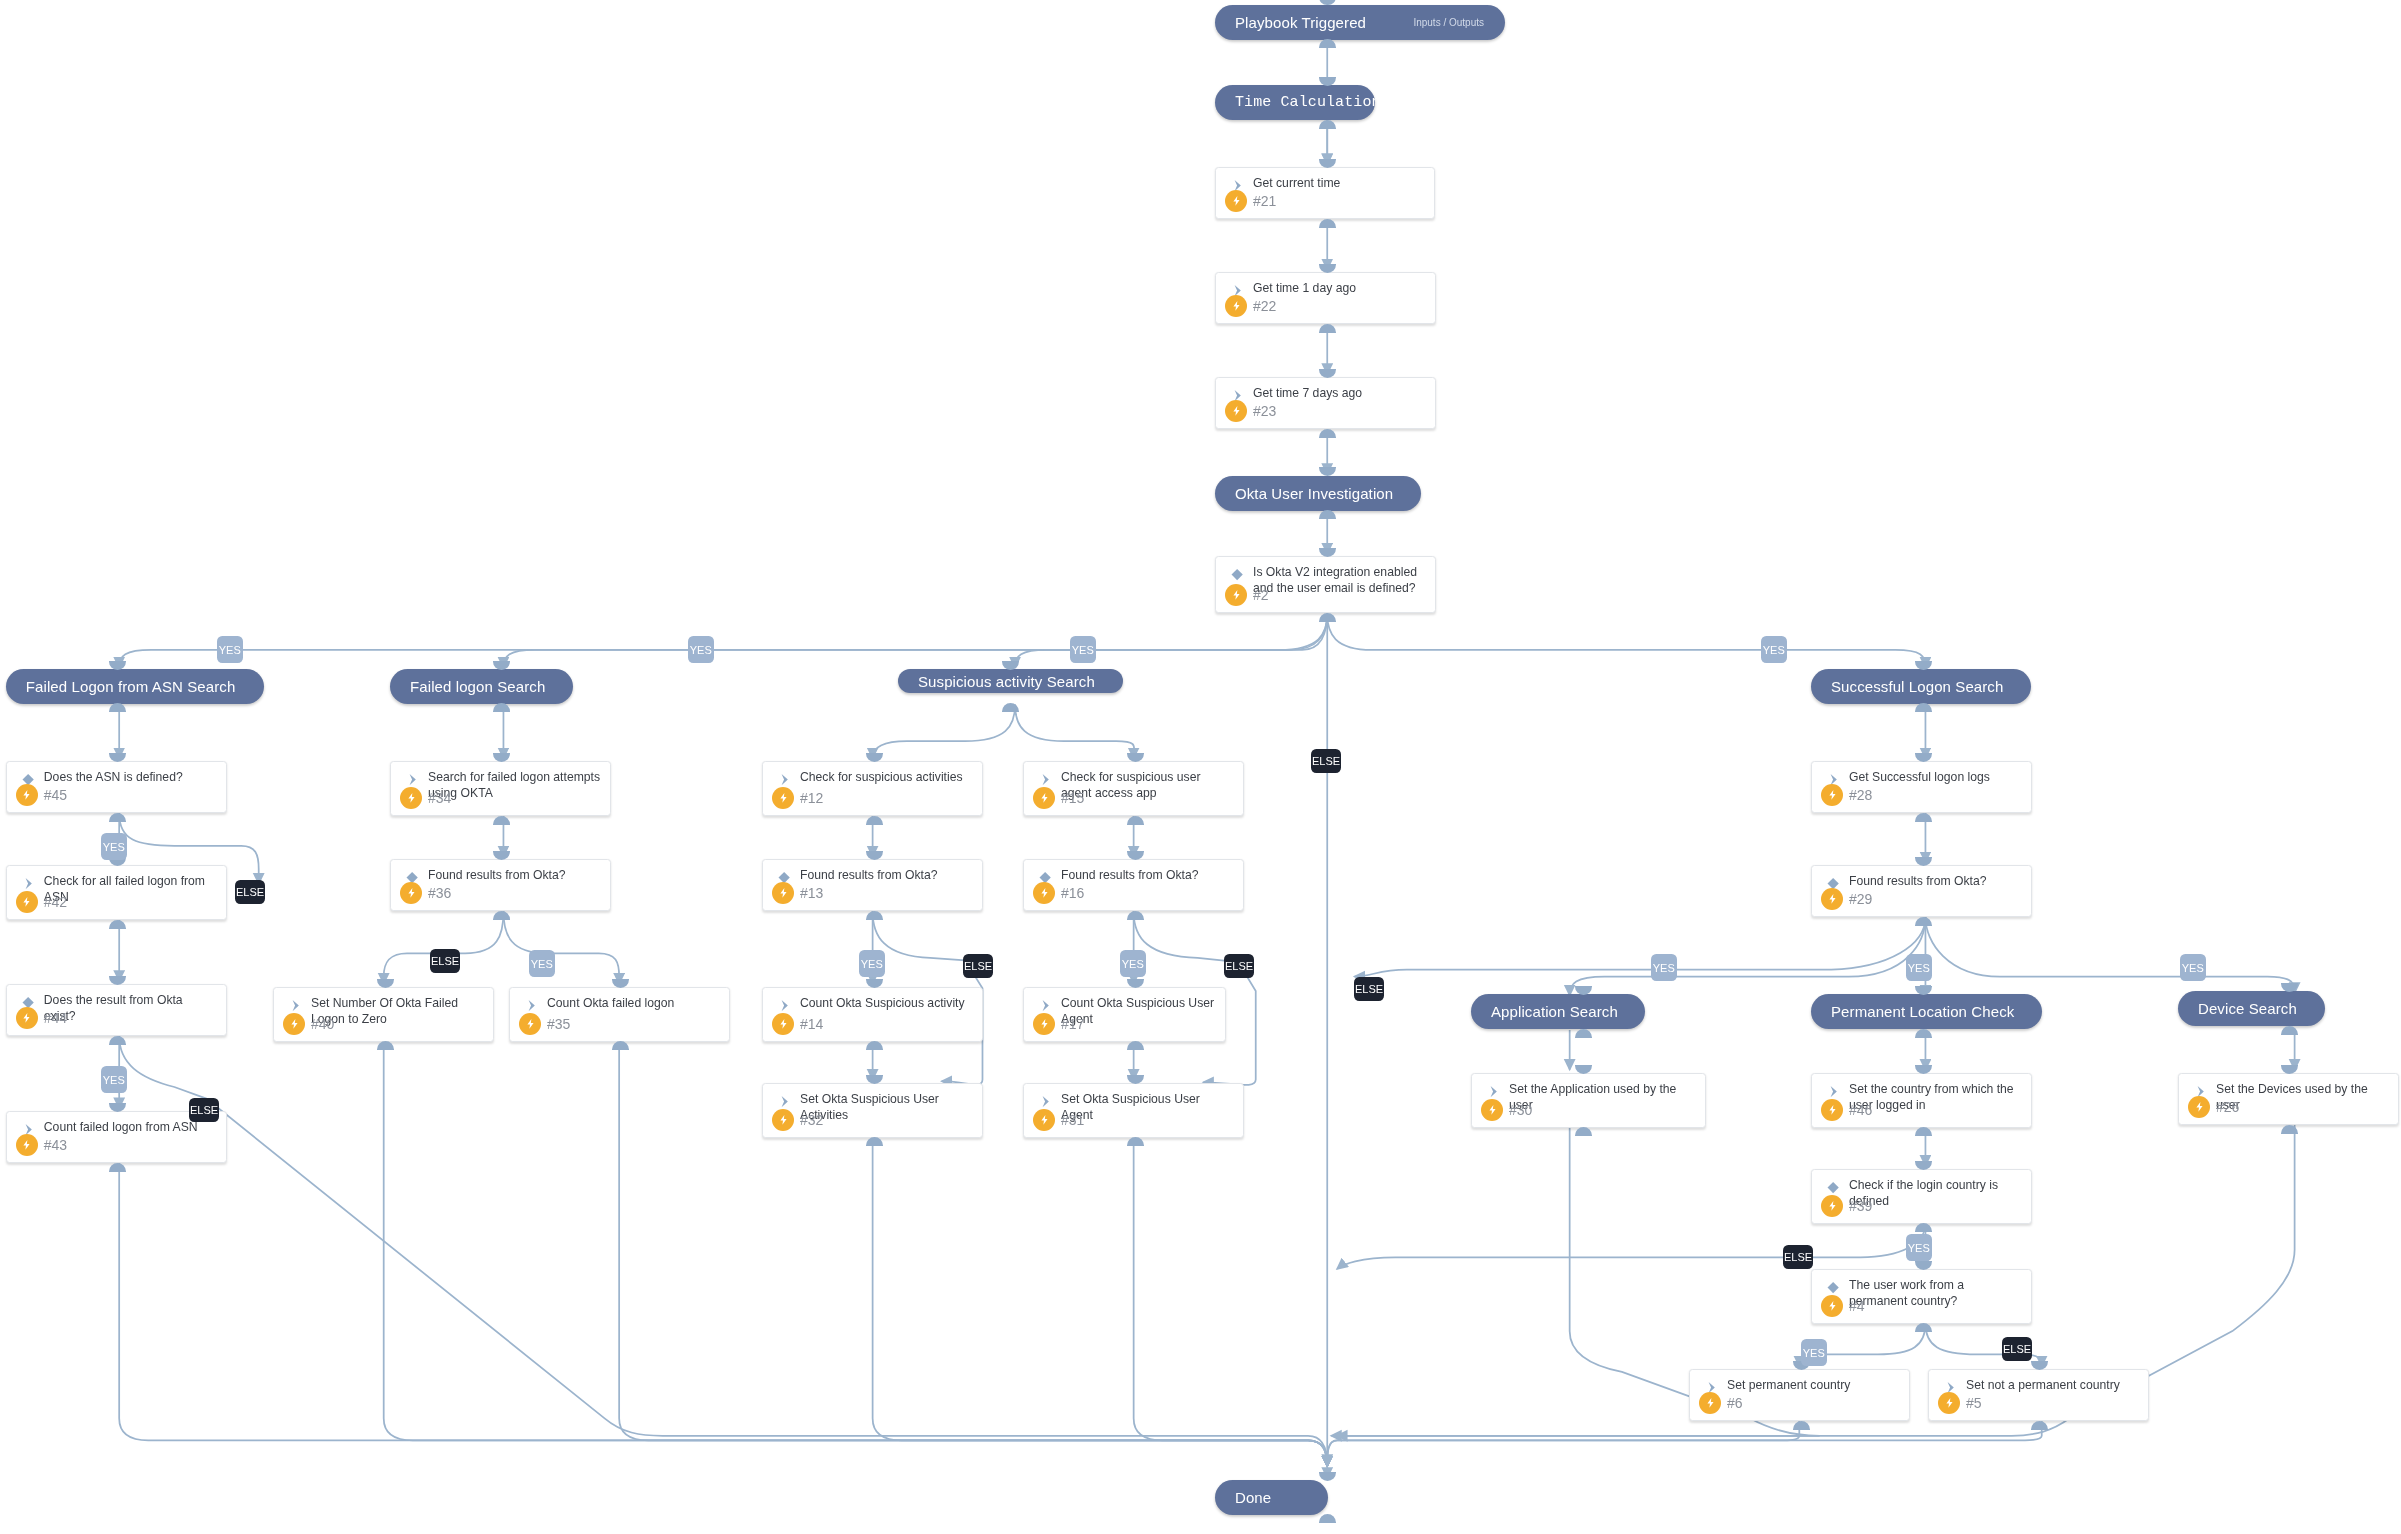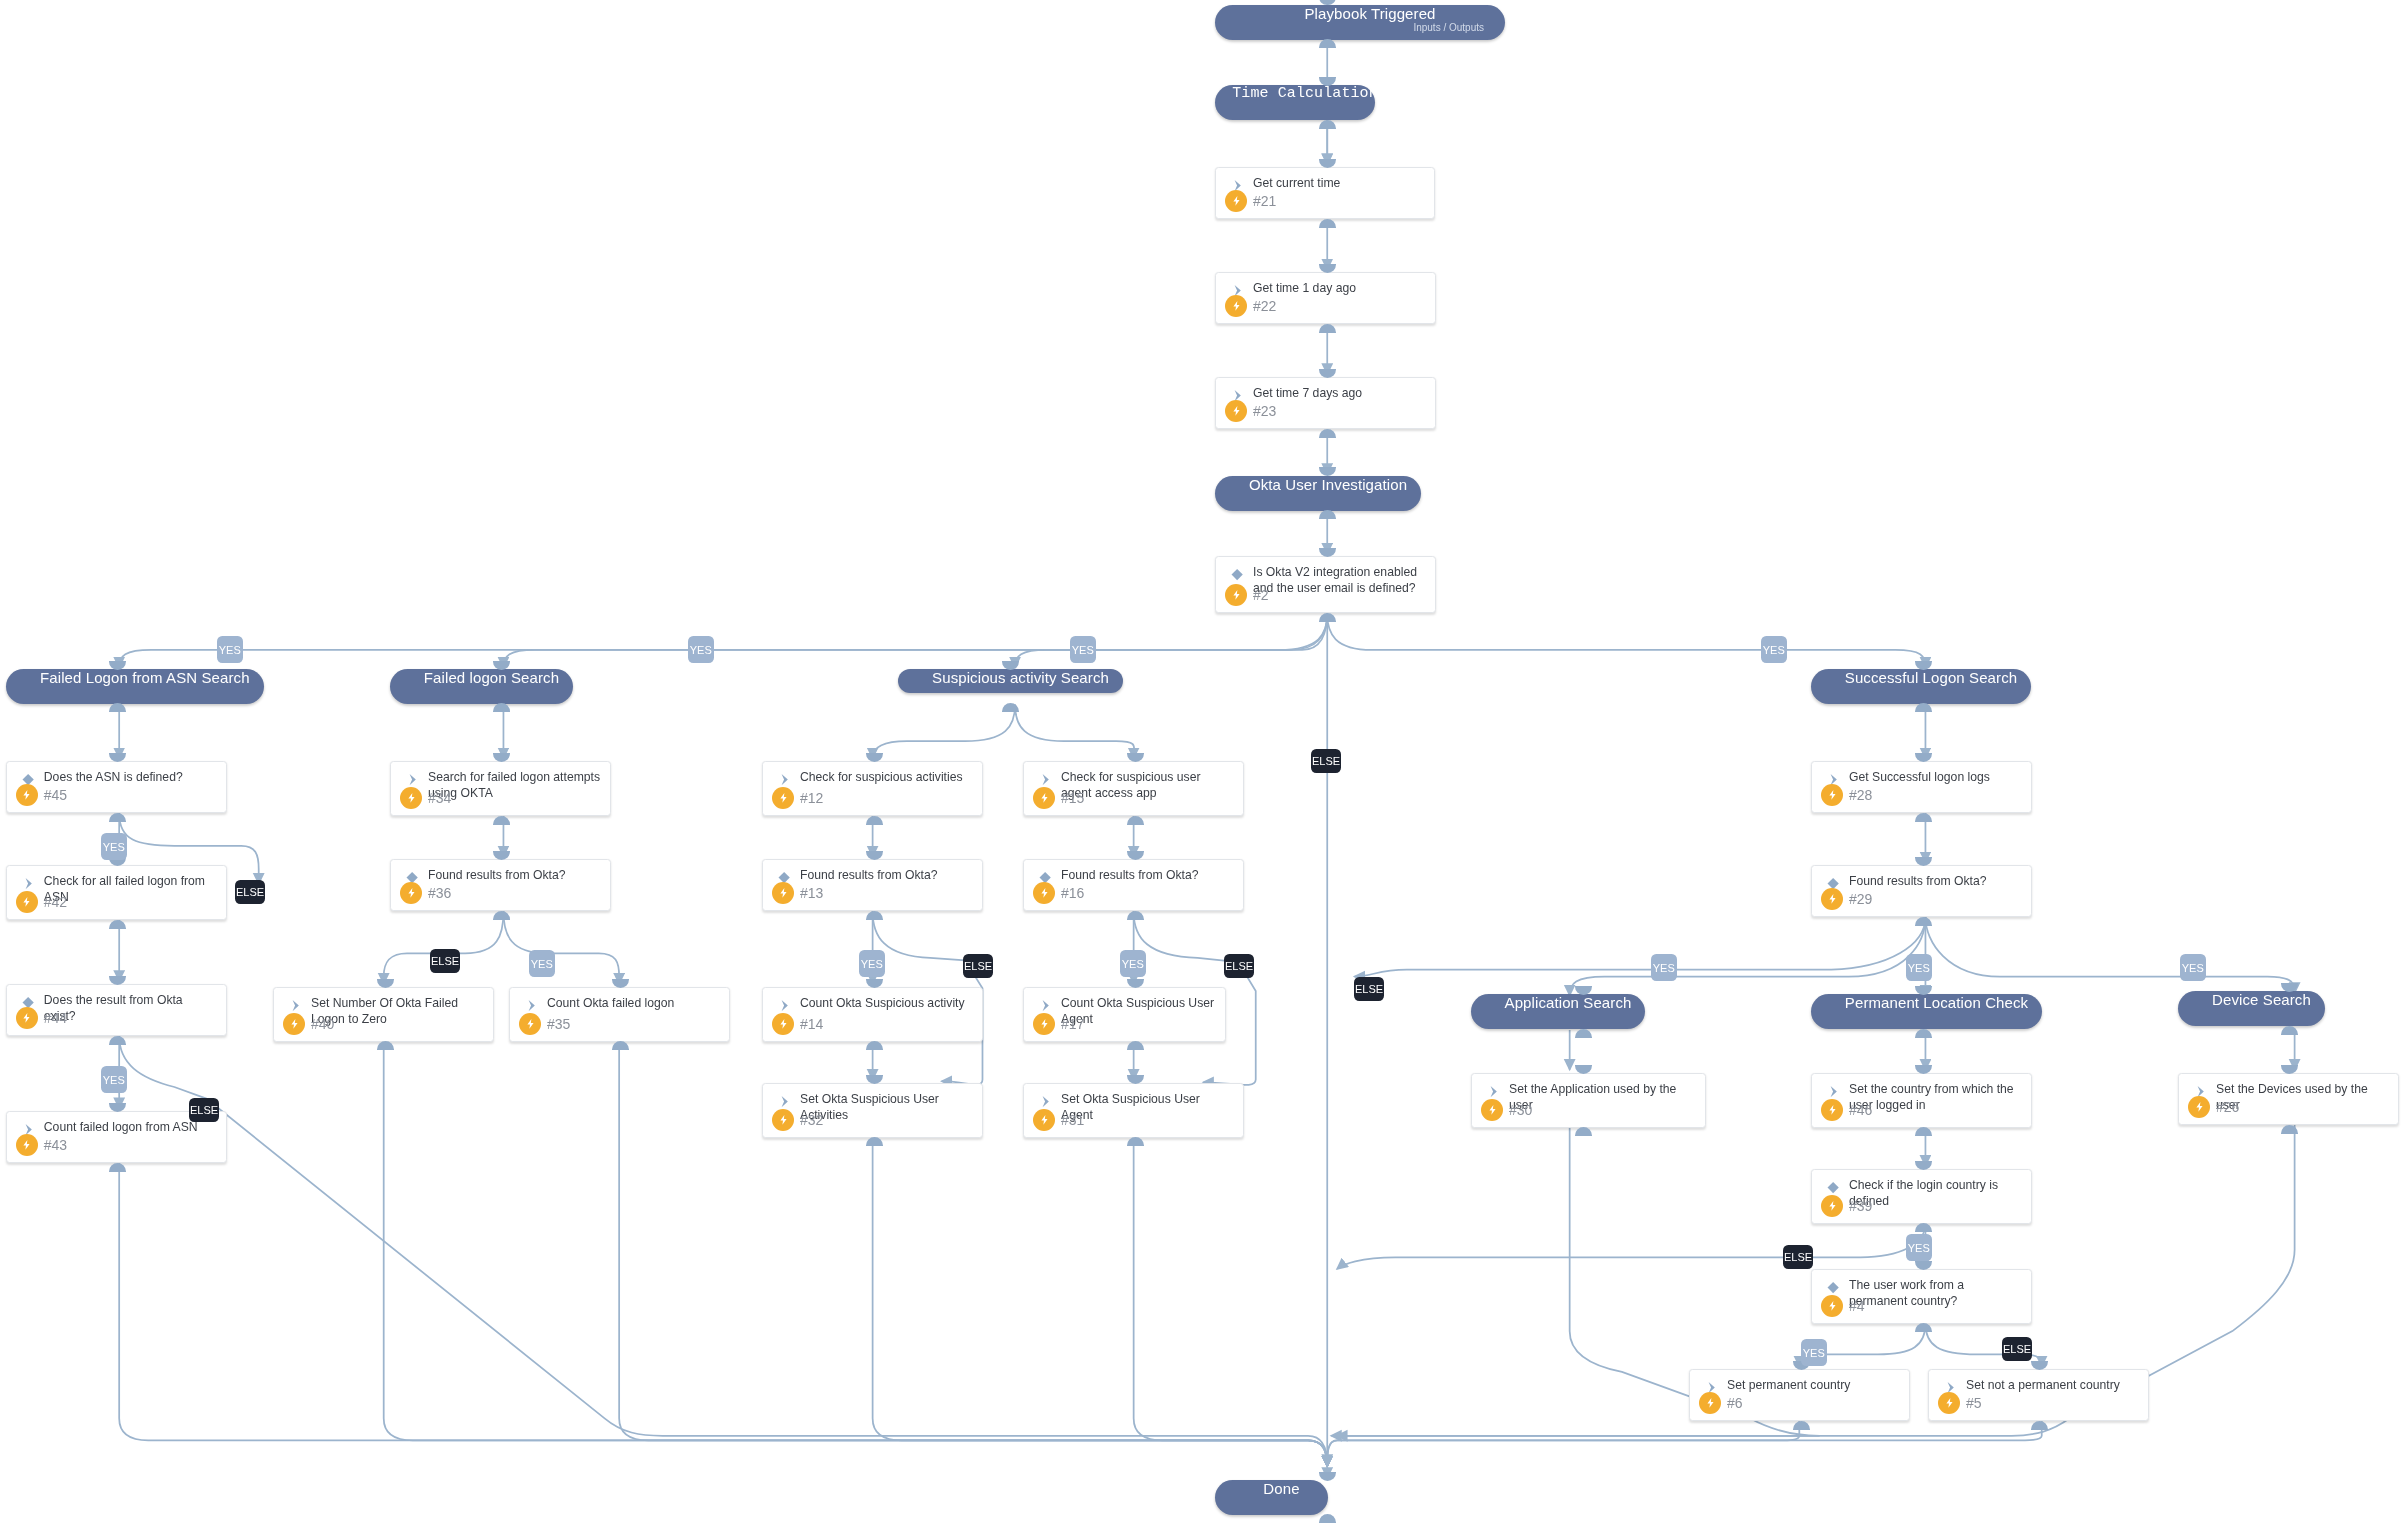--- a/index.html
+++ b/index.html
@@ -12,21 +12,20 @@
   .phase{
     position:absolute;
     background:#5e719b;
     border-radius:25.6px;
     box-shadow:0 1.7px 2.9px rgba(0,0,0,.22);
     display:flex;align-items:center;
     color:#fff;
     box-sizing:border-box;
     padding-left:20px;
     z-index:5;
-    flex-direction:column;
   }
   .phase .phase-title{font-size:15px;letter-spacing:0.1px;white-space:nowrap;}
   .phase .phase-sub{font-size:10px;color:#d2dae9;margin-left:auto;margin-right:21px;white-space:nowrap;}
 
   
   .task{
     position:absolute;
     background:#ffffff;
     border:0.6px solid #e2e5e9;
     border-radius:3.5px;

